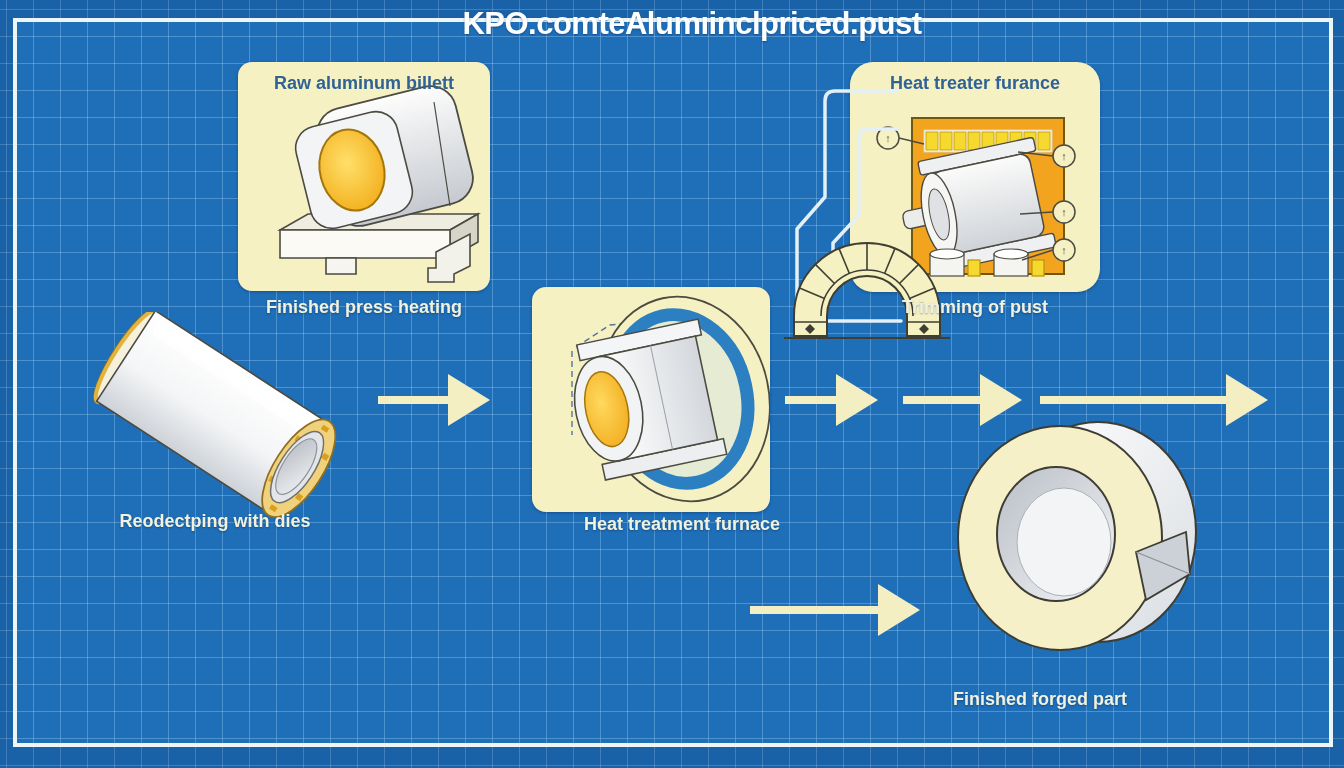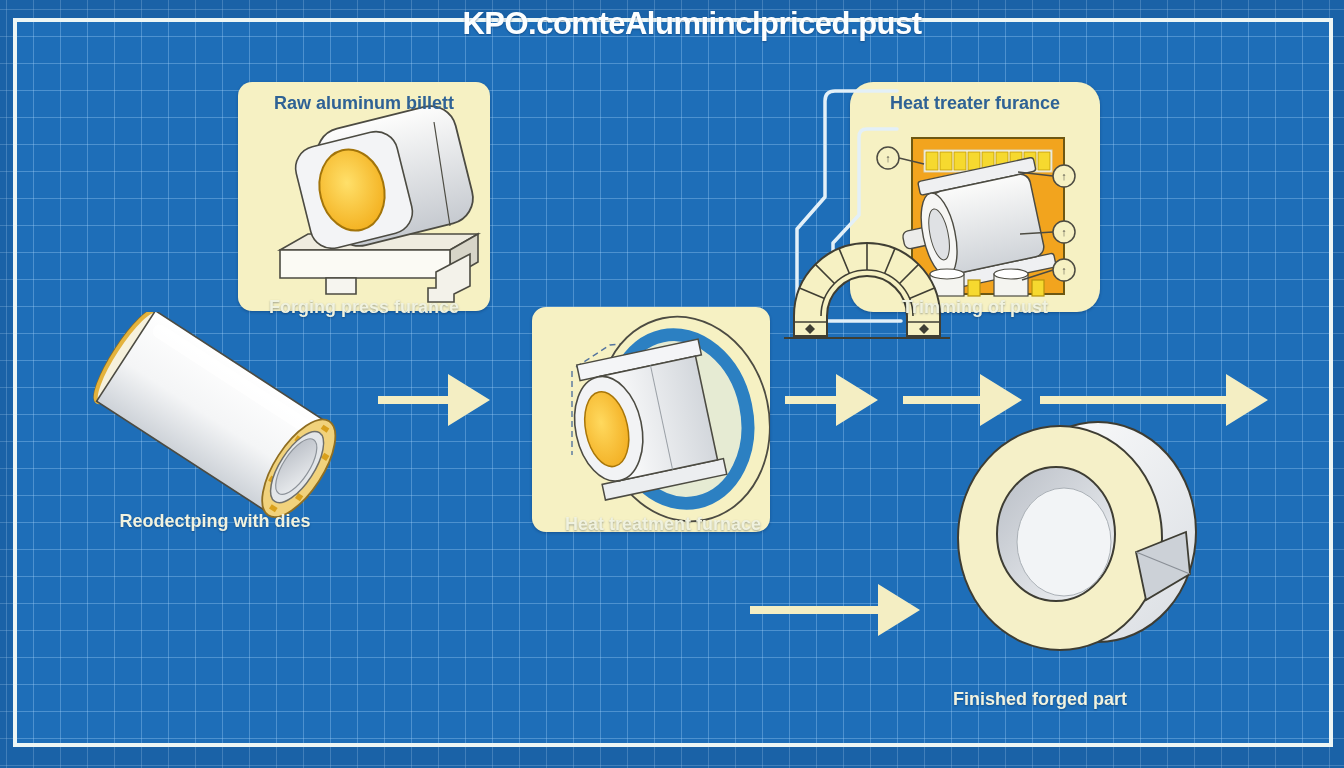--- a/index.html
+++ b/index.html
@@ -19,41 +19,40 @@
   }
   .title{
     position:absolute;top:6px;left:0;width:100%;text-align:center;z-index:6;
     color:#fcfeff;font-size:31px;font-weight:700;letter-spacing:-.5px;
     text-shadow:0 1px 2px rgba(10,40,80,.45);
     padding-left:20px;
   }
   .panel{
     position:absolute;background:var(--panel-cream,#f6f1c3);border-radius:14px;z-index:2;
     box-shadow:0 1px 3px rgba(0,20,50,.3);
-    margin-top:20px;
   }
   .panel-label{
     position:absolute;top:11px;left:0;width:100%;text-align:center;z-index:3;
     color:var(--label-blue,#2f6295);font-size:18px;font-weight:700;
   }
   .panel svg{position:absolute;left:0;top:0;}
   .caption{
     position:absolute;text-align:center;z-index:4;
     color:var(--caption-cream,#f0f2df);font-size:18px;font-weight:700;
     text-shadow:0 1px 2px rgba(0,20,50,.35);
   }
   .art{position:absolute;z-index:2;}
   .over{position:absolute;z-index:3;}
   #p1{left:238px;top:62px;width:252px;height:229px;}
   #p2{left:850px;top:62px;width:250px;height:230px;border-radius:23px;}
   #p3{left:532px;top:287px;width:238px;height:225px;}
   #cap-forging{left:238px;top:297px;width:252px;}
   #cap-trimming{left:850px;top:297px;width:250px;}
   #cap-redecting{left:105px;top:511px;width:220px;}
-  #cap-heattreat{left:544px;top:514px;width:238px;}
+  #cap-heattreat{left:563px;top:514px;width:238px;}
   #cap-finished{left:940px;top:689px;width:200px;}
 </style>
 </head>
 <body>
 
 <div class="stage">
 
   <div class="frame"></div>
 
   <div class="title">KPO.comteAlumıinclpriced.pust</div>
@@ -100,21 +99,21 @@
         <polygon points="42,168 212,168 212,196 42,196" fill="#fbfaf4"></polygon>
         <polygon points="88,196 118,196 118,212 88,212" fill="#f6f5ef"></polygon>
         <path d="M198,190 L232,172 L232,204 L216,212 L216,220 L190,220 L190,206 L198,206 Z" fill="#f3f2ea"></path>
       </g>
       <rect x="86" y="34" width="142" height="120" rx="26" transform="rotate(-14 157 94)" fill="url(#mcGrad)" stroke="#4c4b42" stroke-width="1.8"></rect>
       <path d="M196,40 L212,144" stroke="#4c4b42" stroke-width="1.2" fill="none"></path>
       <rect x="64" y="56" width="104" height="104" rx="22" transform="rotate(-14 116 108)" fill="#f3f4f6" stroke="#4c4b42" stroke-width="1.6"></rect>
       <ellipse cx="114" cy="108" rx="32" ry="41" transform="rotate(-14 114 108)" fill="url(#mcYellow)" stroke="#a3750a" stroke-width="2"></ellipse>
     </svg>
   </div>
-  <div class="caption" id="cap-forging">Forging press furance</div>
+  <div class="caption" id="cap-forging">Finished press heating</div>
 
   <div class="panel" id="p2">
     <div class="panel-label">Heat treater furance</div>
     <svg width="250" height="230">
       <defs>
         <linearGradient id="fcGrad" x1="0" y1="0" x2="0" y2="1">
           <stop offset="0" stop-color="#fbfbfa"></stop>
             <stop offset="1" stop-color="#cfd3d8"></stop>
         </linearGradient>
       </defs>

